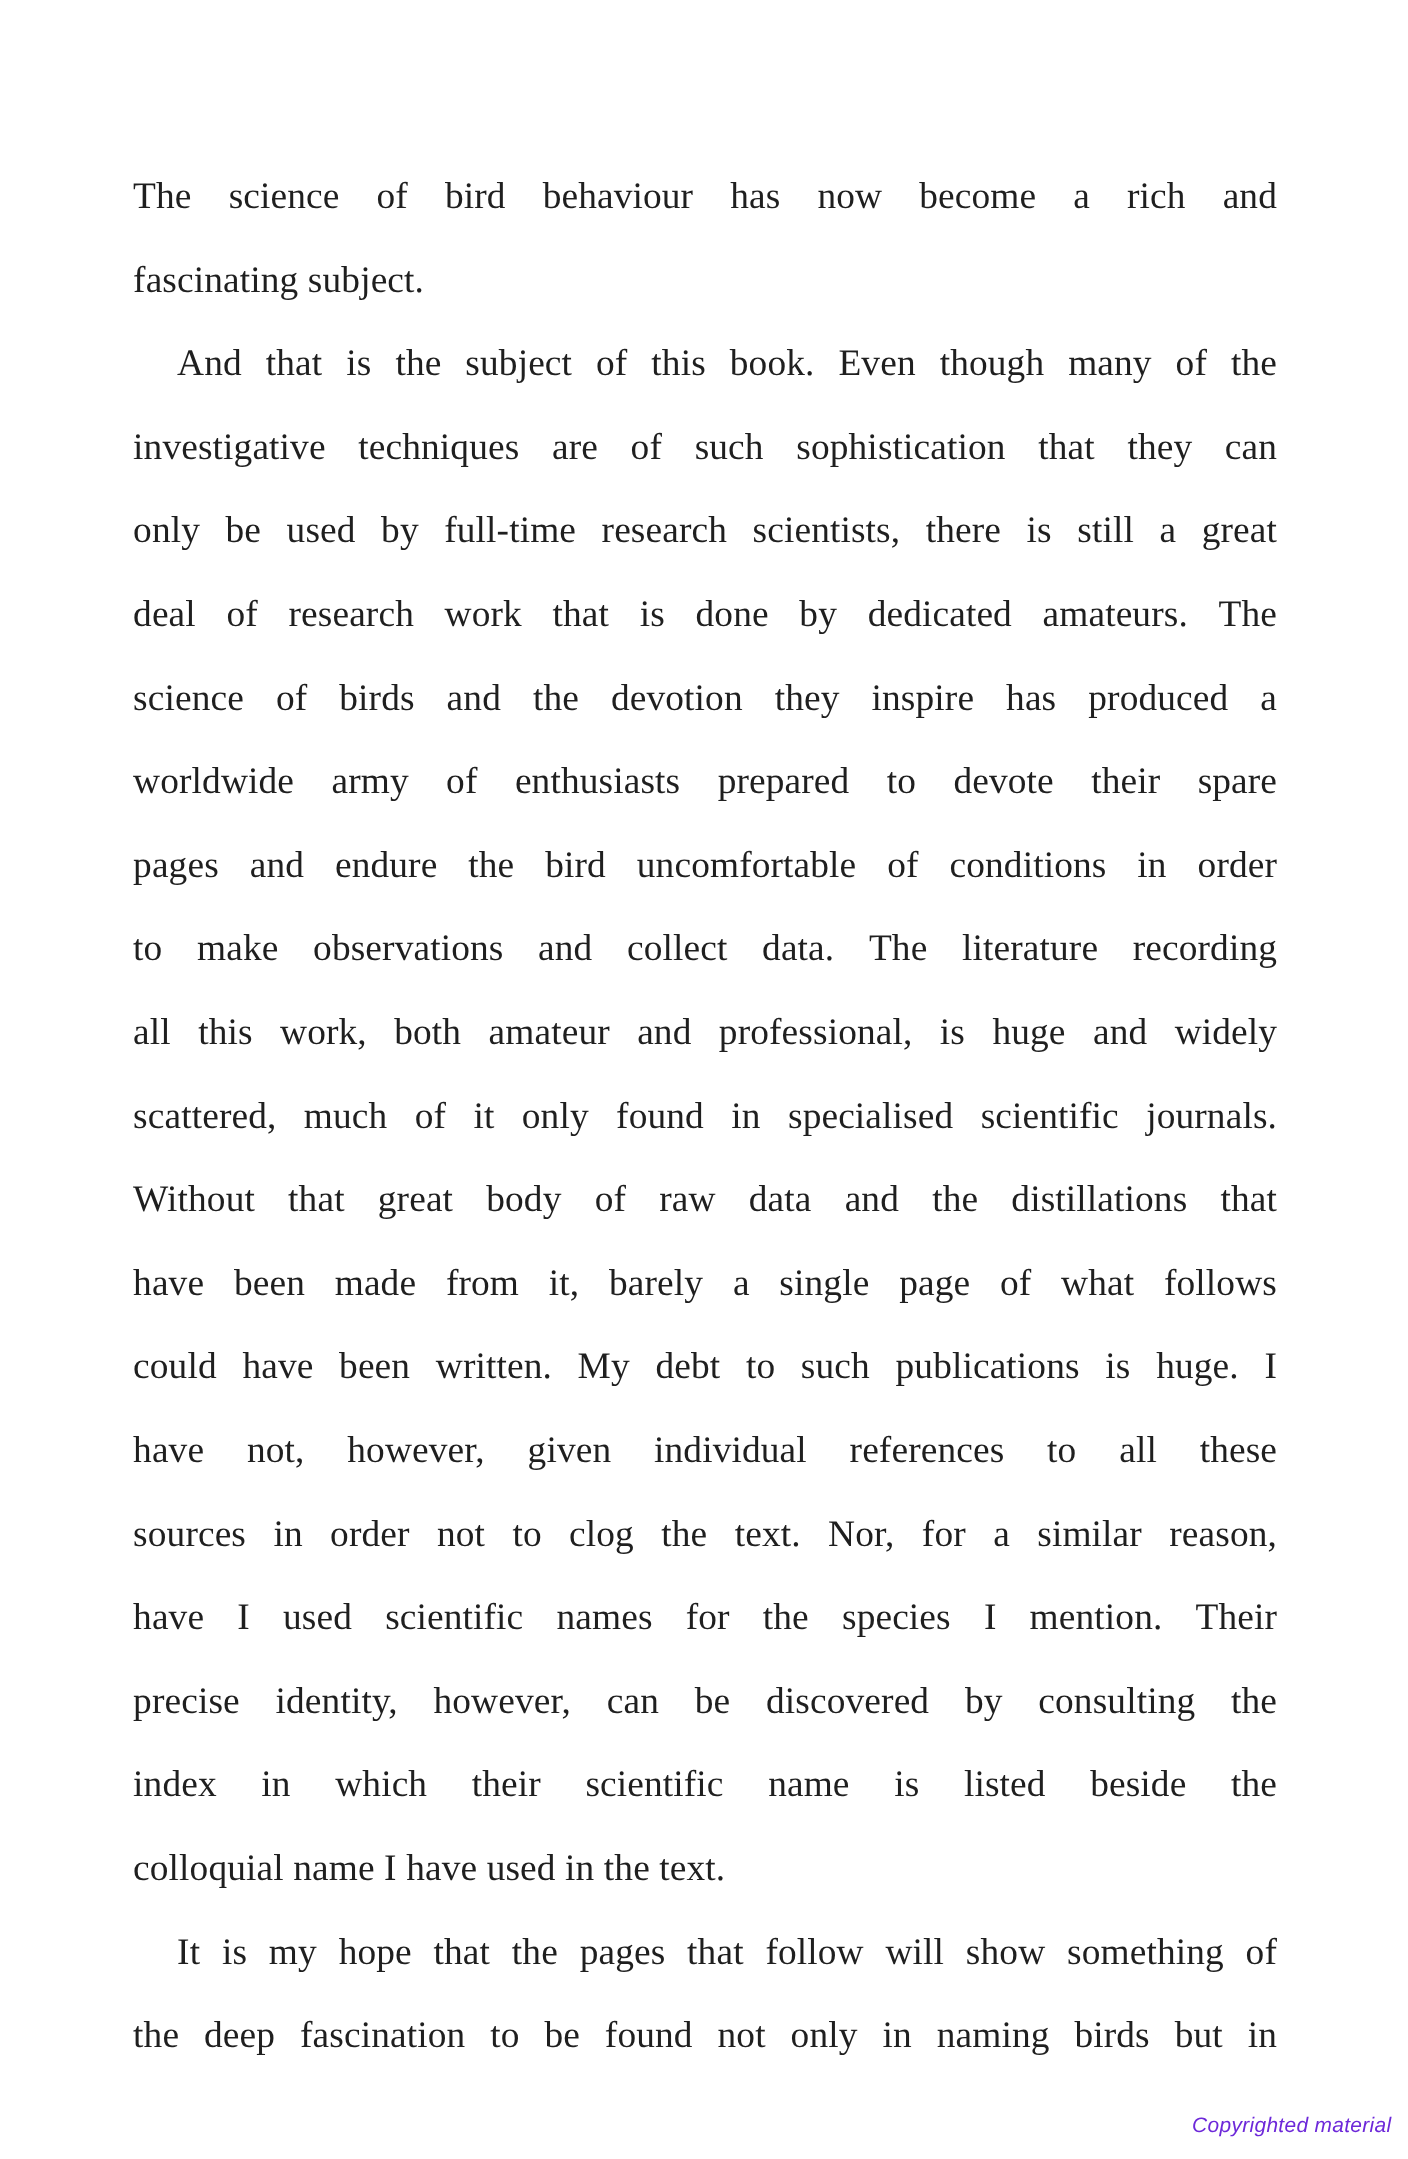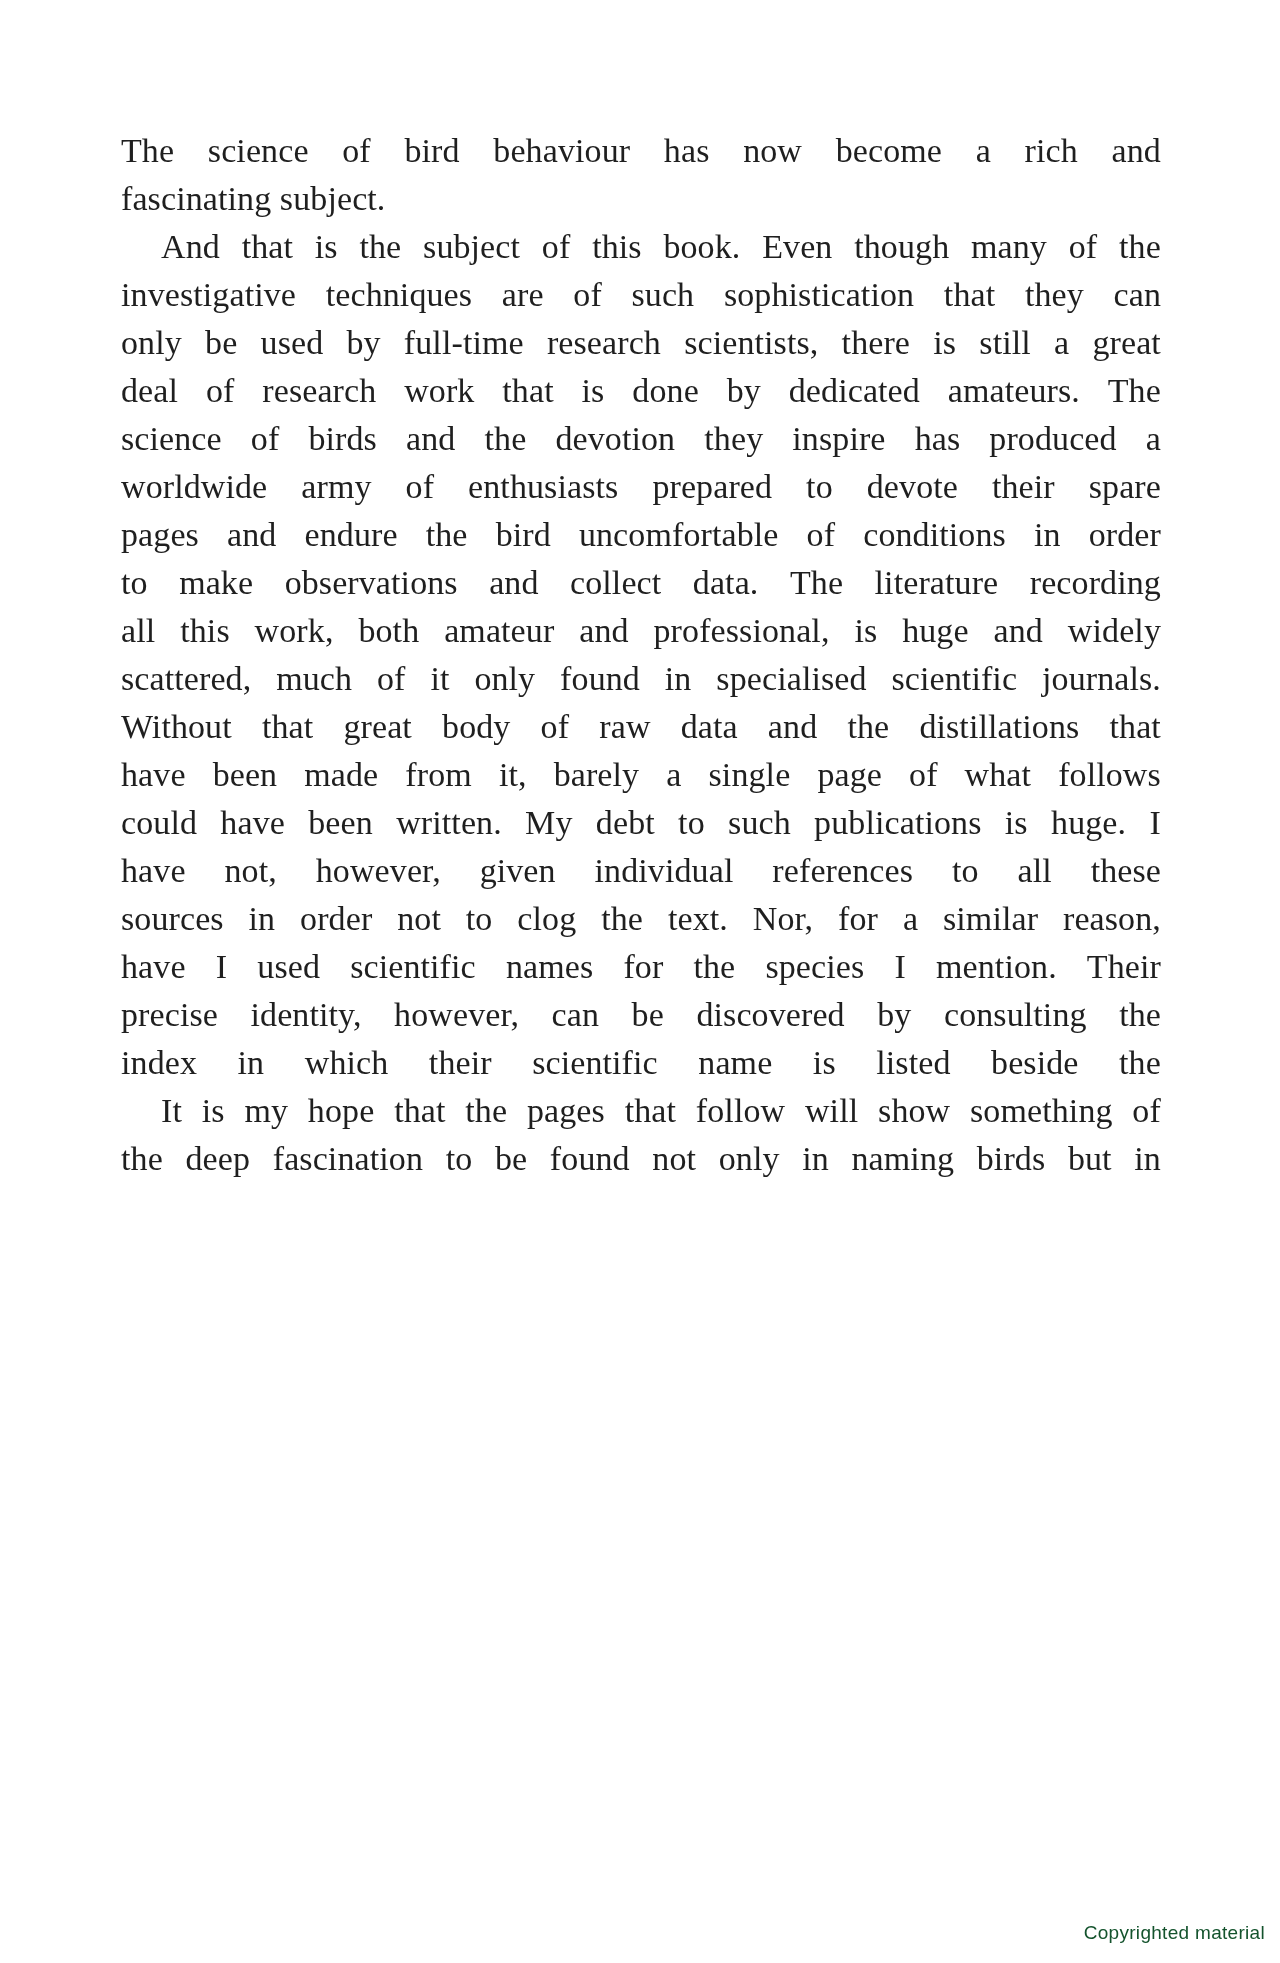--- a/index.html
+++ b/index.html
@@ -28,38 +28,40 @@
     font-size: 34px;
     line-height: 48px;
     color: #1f1f1f;
     letter-spacing: 0.1px;
   }
   
   .line {
     display: flex;
     justify-content: space-between;
     white-space: nowrap;
+    margin-top: 28px;
   }
   .line.indent {
     padding-left: 40px;
   }
   
   .line.last {
     display: block;
     white-space: normal;
   }
   .watermark {
     position: absolute;
     top: 1922px;
     right: 15px;
     font-family: "Liberation Sans", sans-serif;
     font-size: 19px;
     line-height: 22px;
-    color: #14532d;
+    color: #6d28d9;
     letter-spacing: 0.3px;
+    font-style: italic;
   }
 </style>
 </head>
 <body>
 
 <div class="page">
   <div class="text-block">
       <div class="line">
         <span>The</span>
         <span>science</span>
@@ -295,20 +297,21 @@
         <span>in</span>
         <span>which</span>
         <span>their</span>
         <span>scientific</span>
         <span>name</span>
         <span>is</span>
         <span>listed</span>
         <span>beside</span>
         <span>the</span>
       </div>
+      <div class="line last">colloquial name I have used in the text.</div>
       <div class="line indent">
         <span>It</span>
         <span>is</span>
         <span>my</span>
         <span>hope</span>
         <span>that</span>
         <span>the</span>
         <span>pages</span>
         <span>that</span>
         <span>follow</span>

